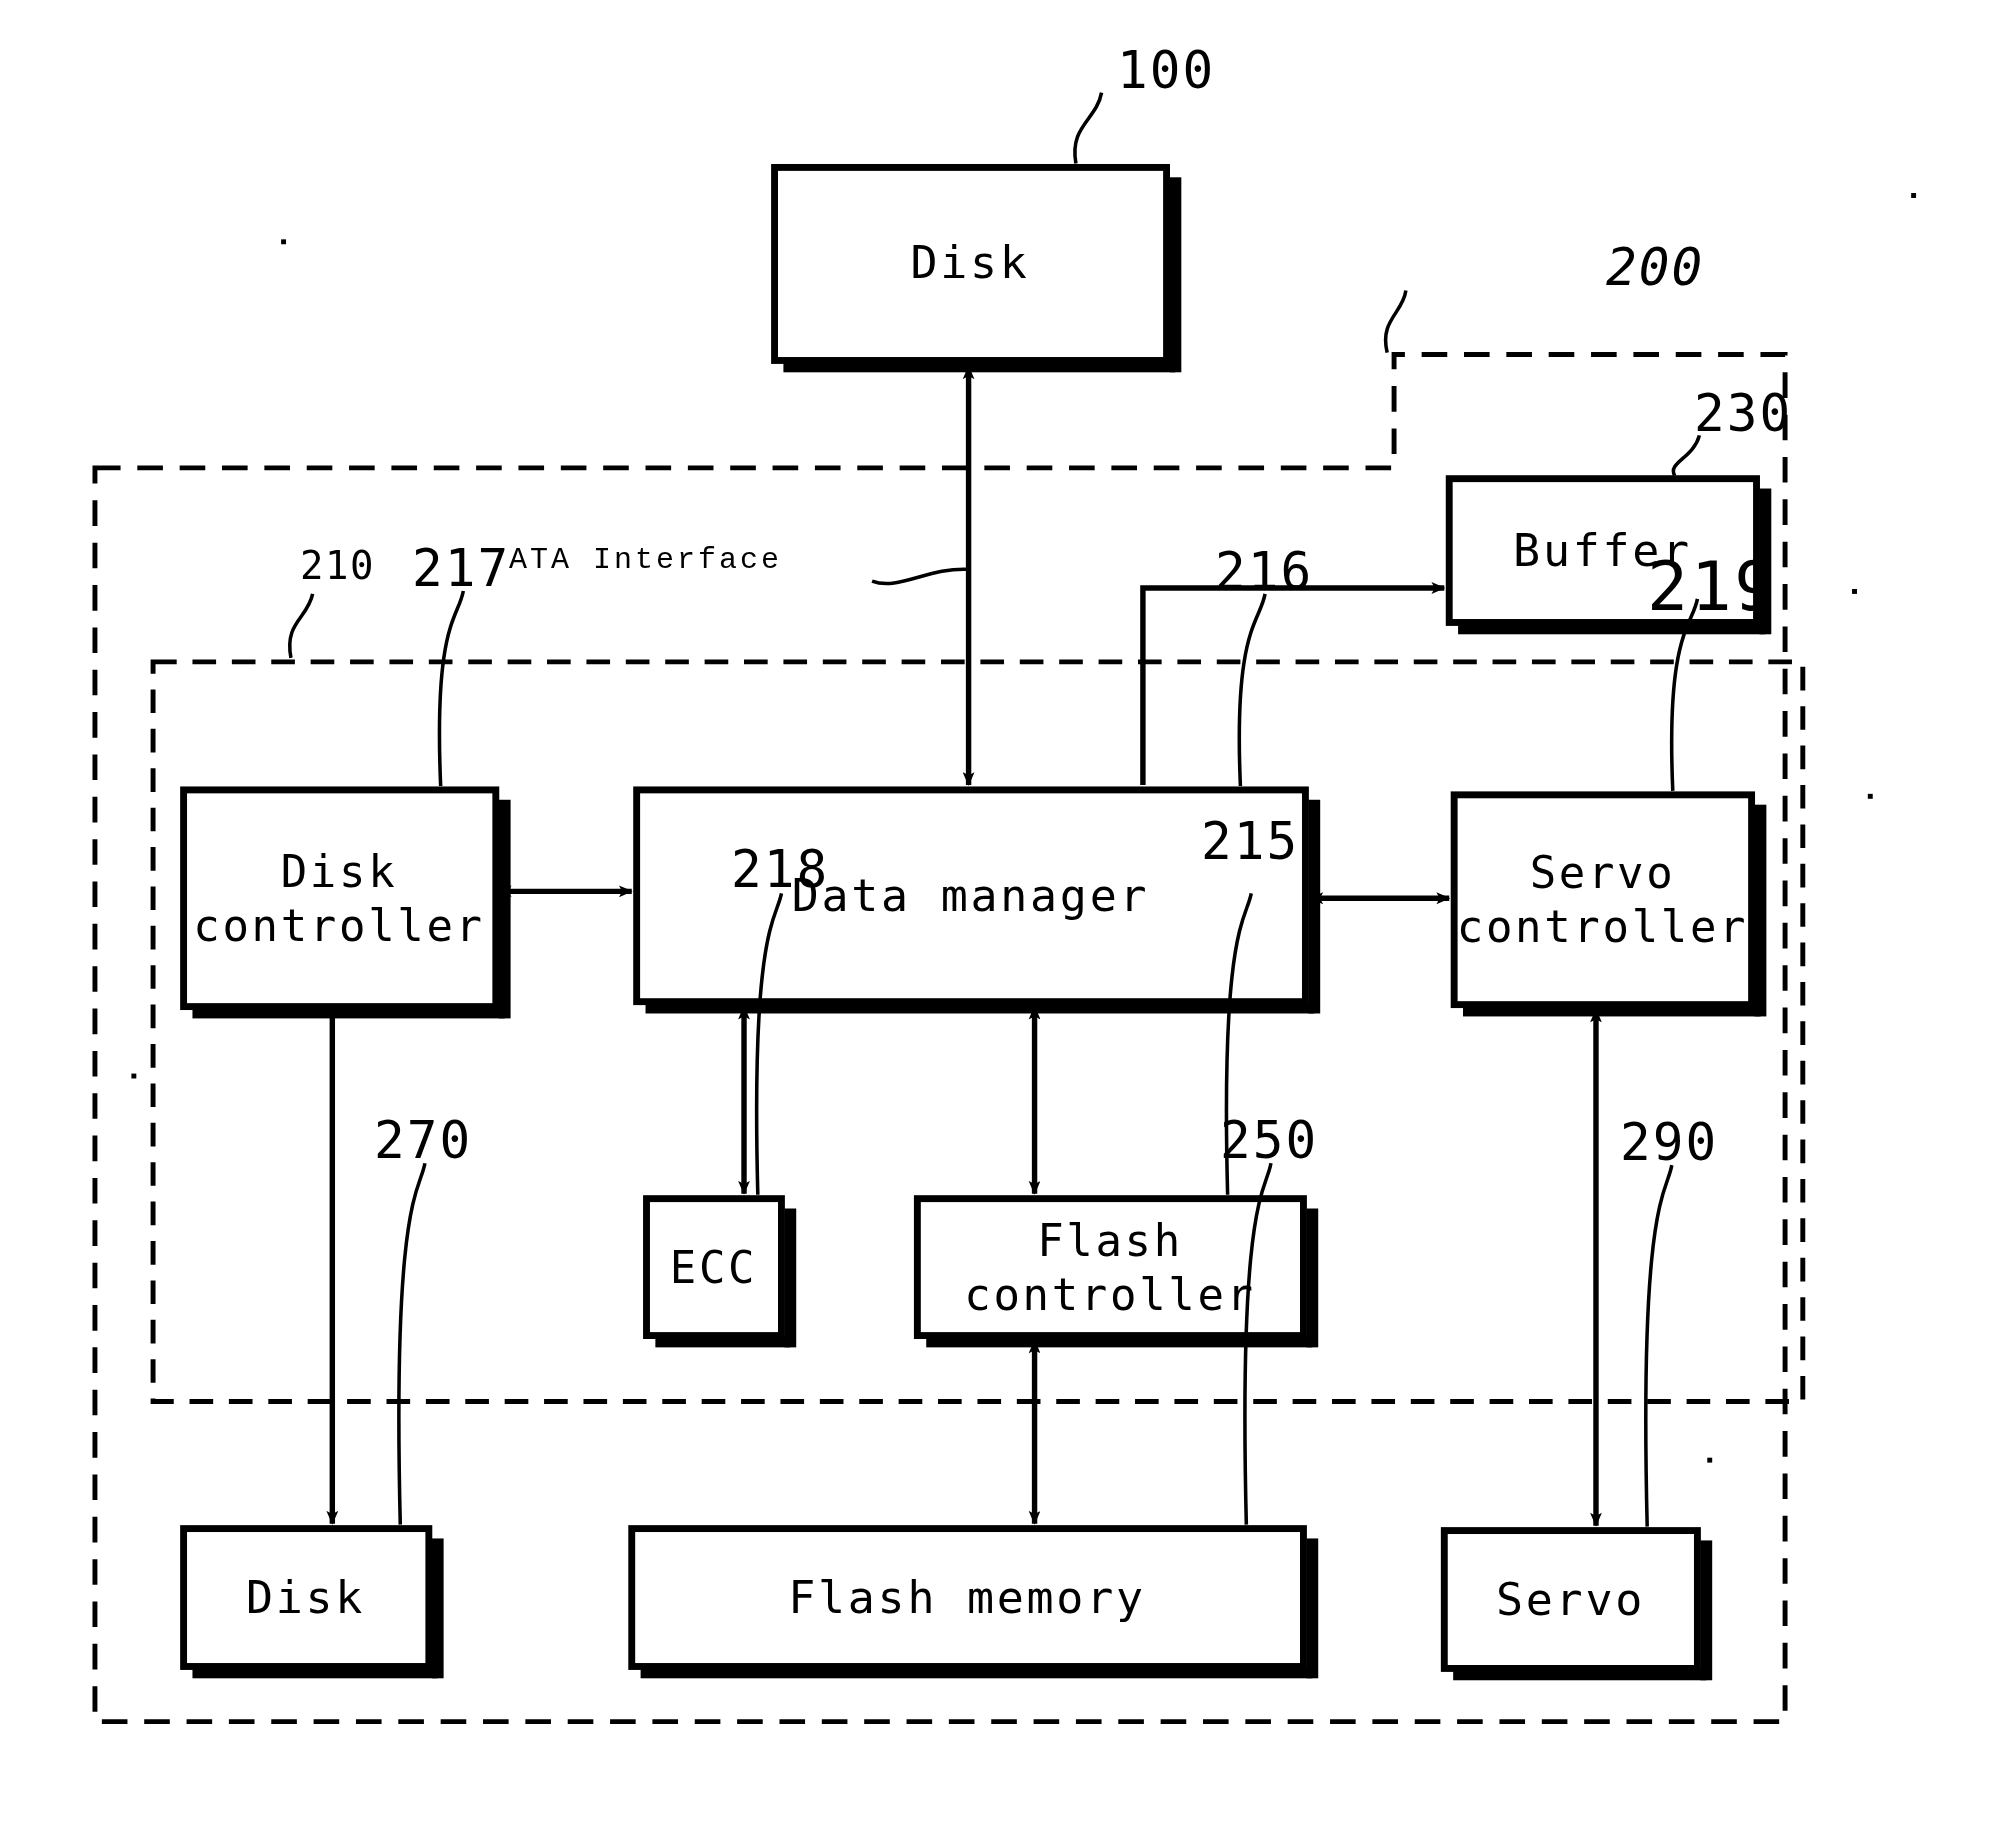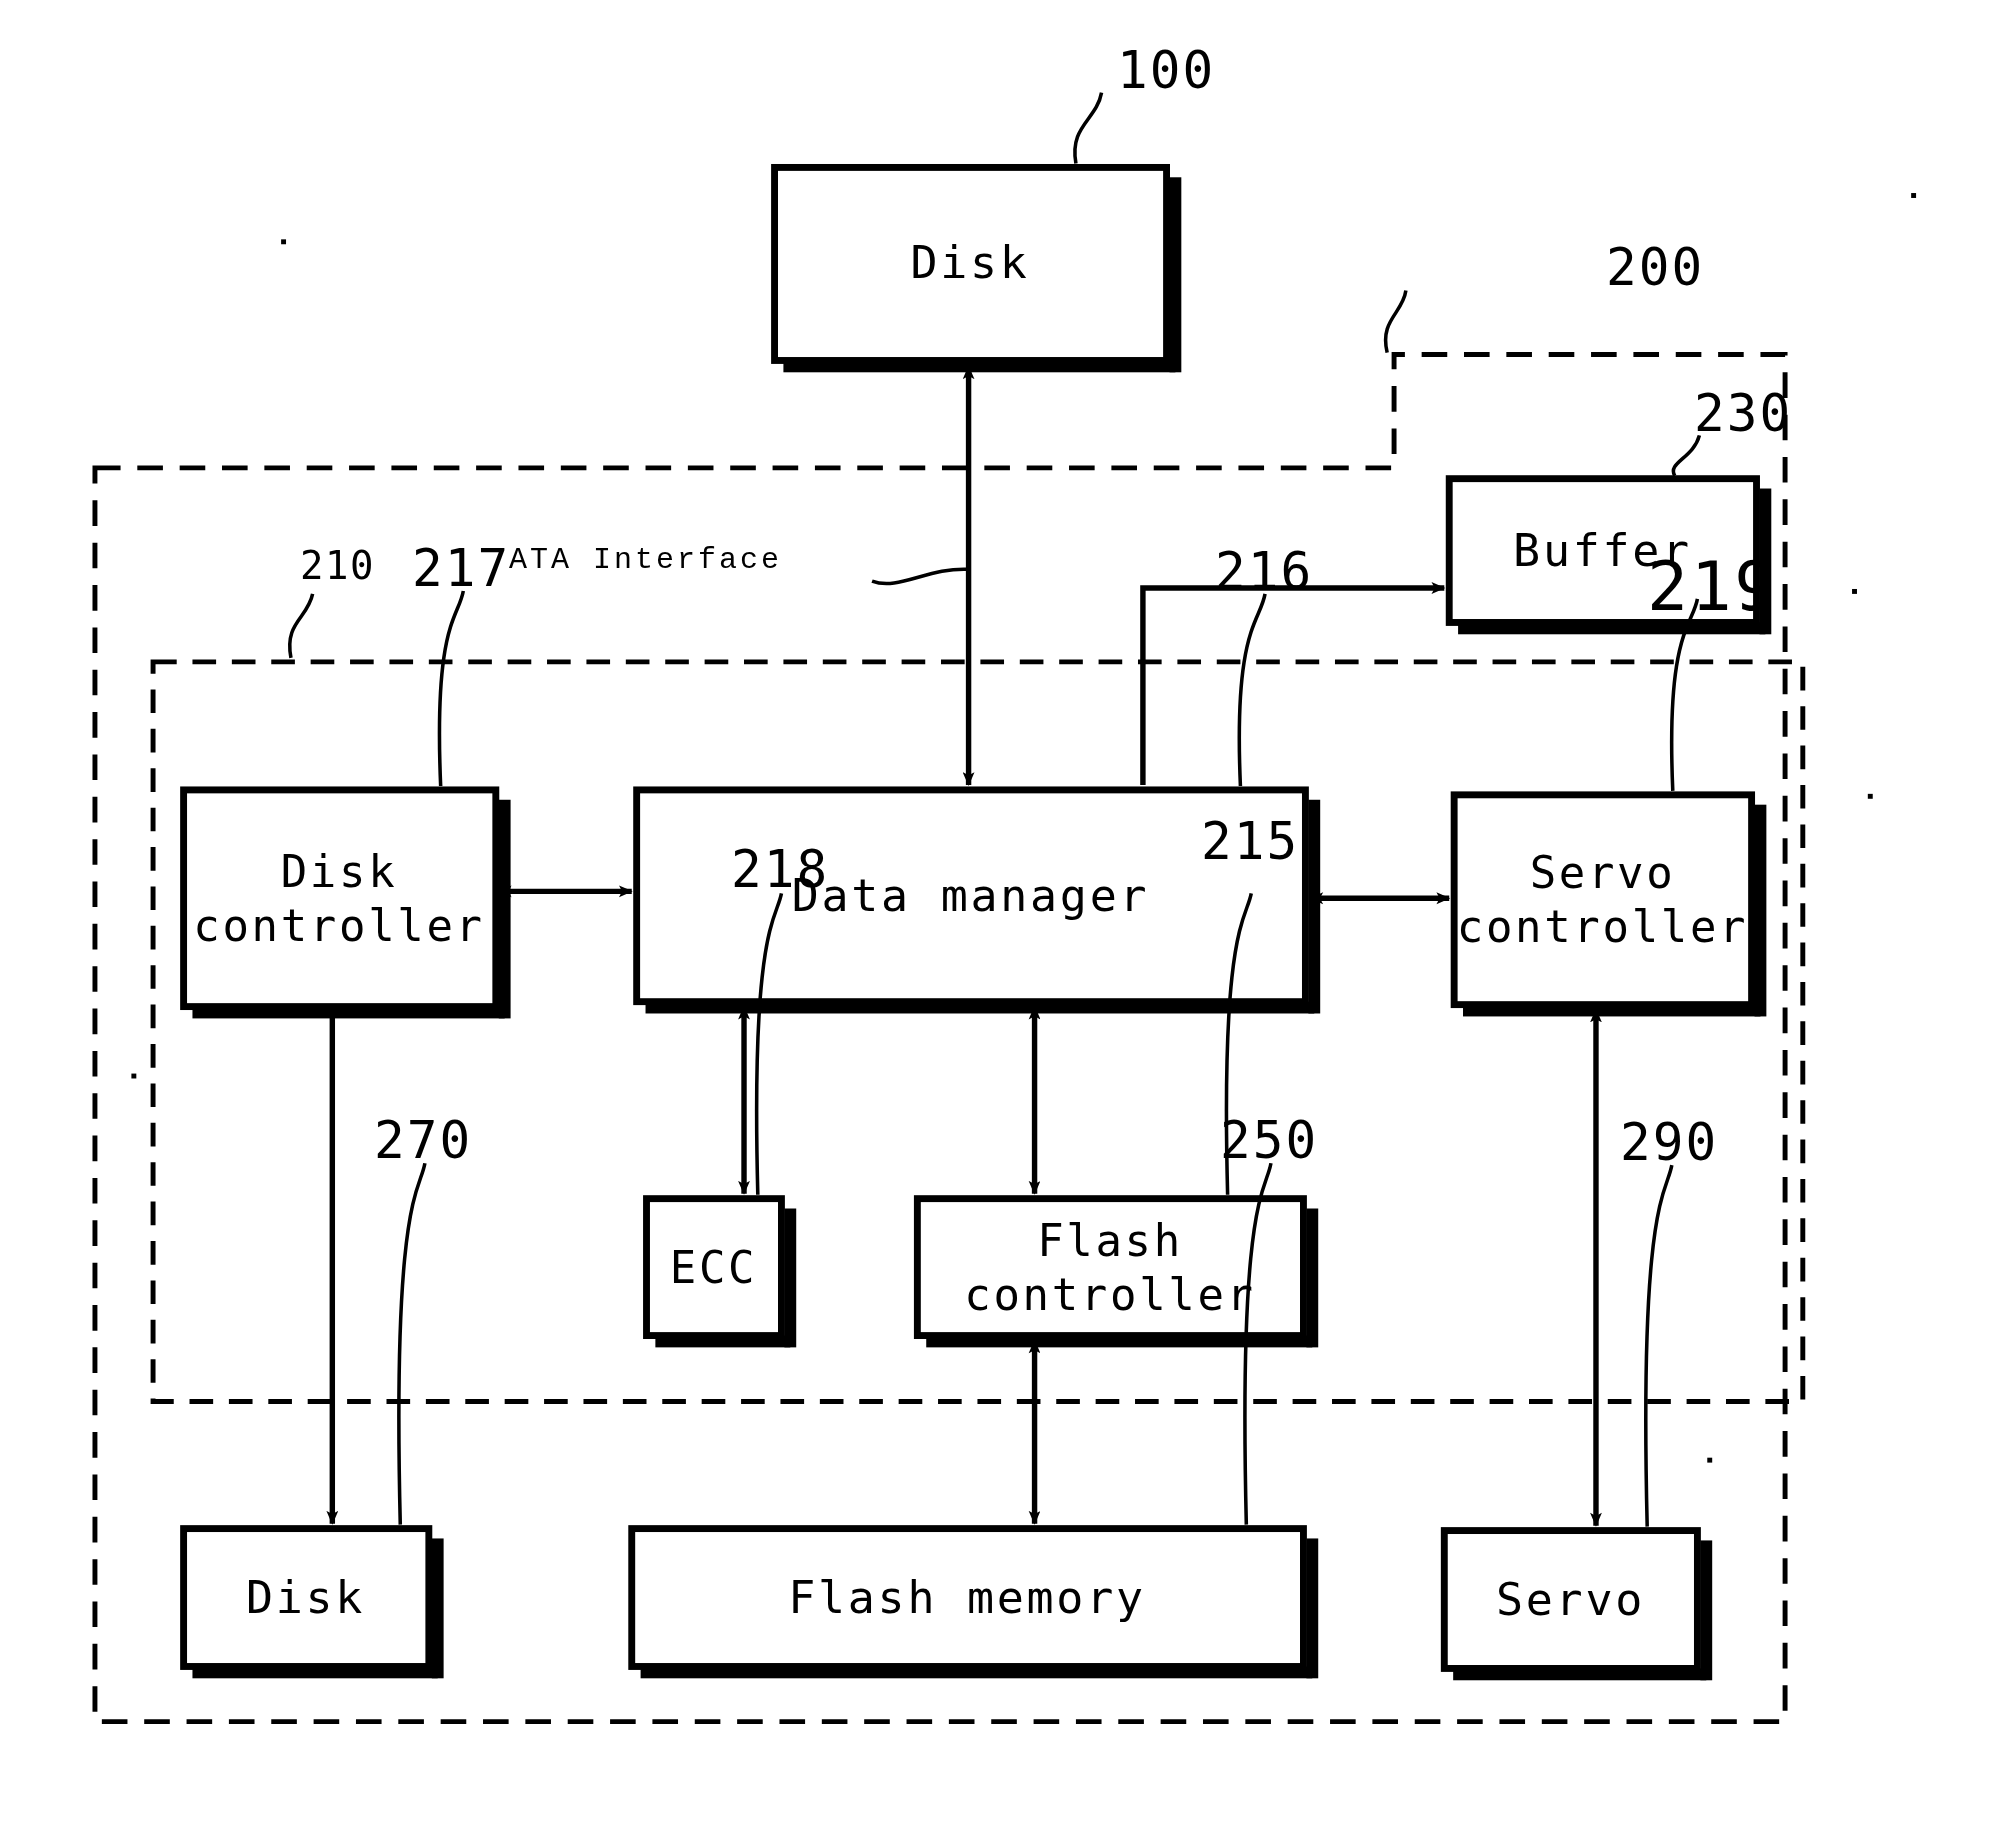--- a/index.html
+++ b/index.html
@@ -208,21 +208,21 @@
   </div>
 
   <div class="free-label" style="left:509px; top:543px; font-size:30px;font-family:Liberation Mono, monospace;">
     <span>ATA Interface</span>
   </div>
 
   <div class="ref-num" style="left:1117px; top:41px; font-size:51px;">
     <span>100</span>
   </div>
 
-  <div class="ref-num" style="left:1606px; top:238px; font-size:51px;">
+  <div class="ref-num" style="left:1606px; top:238px; font-size:51px;font-style:italic;">
     <span>200</span>
   </div>
 
   <div class="ref-num" style="left:1694px; top:384px; font-size:51px;">
     <span>230</span>
   </div>
 
   <div class="ref-num" style="left:300px; top:543px; font-size:39px;">
     <span>210</span>
   </div>

